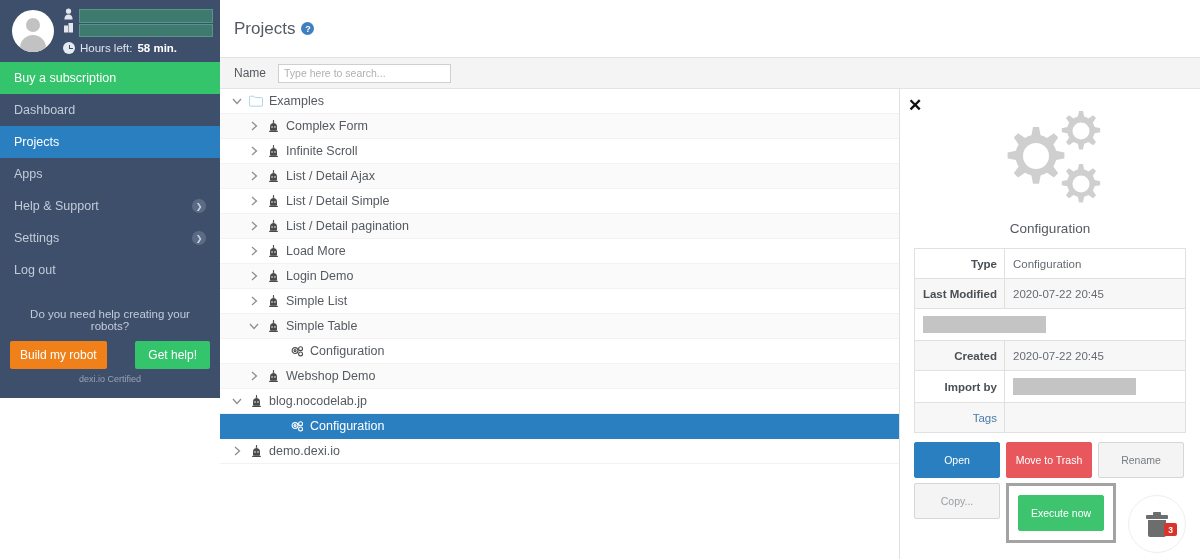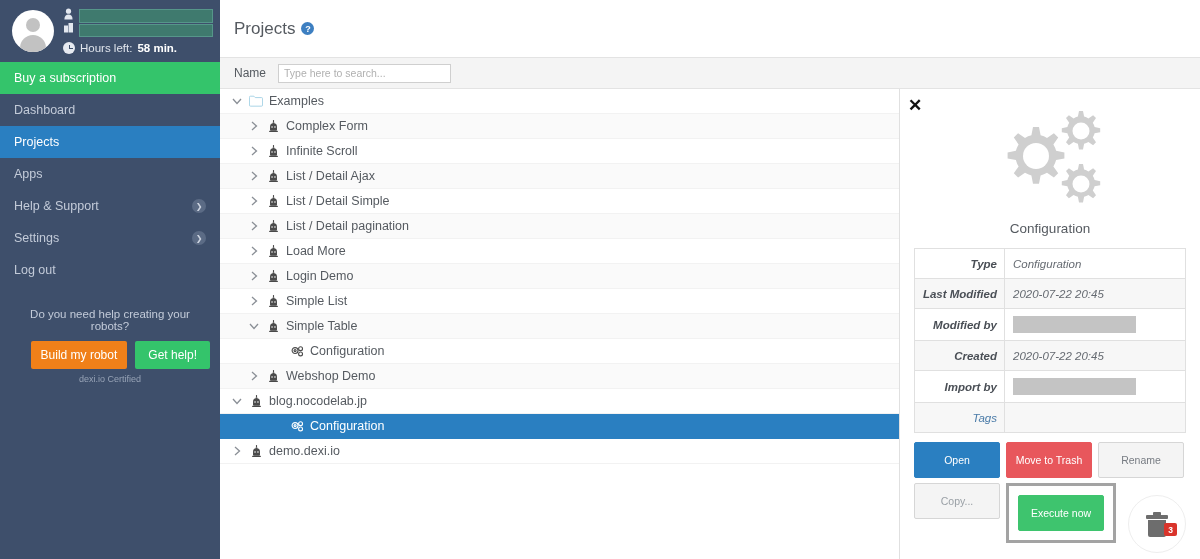--- a/index.html
+++ b/index.html
@@ -5,21 +5,21 @@
   * { box-sizing: border-box; margin: 0; padding: 0; }
   html, body {
     width: 1200px; height: 559px;
     font-family: "Liberation Sans", sans-serif;
     background: #ffffff; overflow: hidden;
   }
   .app { display: flex; width: 1200px; height: 559px; }
 
   
   .sidebar {
-    width: 220px; height: 559px; background: #3e4f6b;
+    width: 220px; height: 398px; background: #3e4f6b;
     position: relative; flex: 0 0 220px;
   }
   .user-block { display: flex; align-items: center; padding: 9px 10px 9px 12px; height: 62px; }
   .avatar {
     width: 42px; height: 42px; border-radius: 50%; background: #ffffff;
     flex: 0 0 42px; position: relative; overflow: hidden;
   }
   .avatar .head { position:absolute; width:14px; height:14px; border-radius:50%;
     background:#c2c2c2; left:14px; top:8px; }
   .avatar .body { position:absolute; width:26px; height:18px; border-radius:13px 13px 0 0;
@@ -40,21 +40,21 @@
     color: #c3cbd9; font-size: 12.5px; cursor: pointer; justify-content: space-between;
   }
   .nav-item.buy { background: #34c46b; color:#ffffff; height: 32px; font-size:12.5px;}
   .nav-item.active { background: #2a7fc1; color:#ffffff; }
   .nav-item .chev-circle {
     width:14px;height:14px;border-radius:50%;background:#5b6b85;color:#cfd6e2;
     font-size:8px;display:flex;align-items:center;justify-content:center;
   }
   .help-box { margin-top: 22px; text-align:center; padding: 0 10px; }
   .help-q { color:#c3cbd9; font-size:11.5px; margin-bottom:9px; }
-  .help-btns { display:flex; gap:8px; justify-content:flex-end; }
+  .help-btns { display:flex; gap:8px; justify-content:space-between; }
   .btn-orange { background:#f08019; color:#fff; font-size:12px; border:none;
     padding:7px 10px; border-radius:2px; cursor:pointer; font-family:inherit;}
   .btn-green  { background:#34c46b; color:#fff; font-size:12px; border:none;
     padding:7px 13px; border-radius:2px; cursor:pointer; font-family:inherit;}
   .certified { color:#97a3b6; font-size:9px; margin-top:5px; }
   .brand { position:absolute; bottom:14px; left:0; width:100%; display:flex;
     align-items:center; justify-content:center; gap:7px; }
   .brand-text { color:#ffffff; font-size:25px; font-weight:bold; letter-spacing:-0.5px;}
   .brand-mark { width:26px; height:22px; }
 
@@ -103,21 +103,21 @@
   .indent-0 { padding-left: 8px; }
   .indent-1 { padding-left: 25px; }
   .indent-2 { padding-left: 49px; }
 
   
   .detail { width:300px; flex:0 0 300px; background:#ffffff; position:relative; padding: 0; }
   .close-x { position:absolute; left:8px; top:8px; font-size:17px; color:#111;
     cursor:pointer; font-weight:bold; line-height:1;}
   .detail-hero { padding-top:18px; display:flex; flex-direction:column; align-items:center; }
   .hero-title { font-size:13.5px; color:#555a60; margin-top:8px; }
-  .meta-table { margin: 12px 14px 0 14px; border:1px solid #e0e0e0; border-bottom:none;font-style:italic; }
+  .meta-table { margin: 12px 14px 0 14px; border:1px solid #e0e0e0; border-bottom:none; }
   .meta-row { display:flex; border-bottom:1px solid #e0e0e0; min-height:30px; align-items:stretch;}
   .meta-row:nth-child(even) { background:#f7f7f7; }
   .meta-key {
     width: 90px; flex:0 0 90px; text-align:right; padding: 7px 7px 7px 5px;
     font-size:11.5px; color:#4a4f56; border-right:1px solid #e0e0e0; font-weight:bold;
     display:flex; align-items:center; justify-content:flex-end;
   }
   .meta-key.link { color:#4a7ba8; font-weight:normal; }
   .meta-val { flex:1; padding: 7px 8px; font-size:11.5px; color:#666b72; display:flex; align-items:center;}
   .redact-val { height:17px; background:#c4c4c4; width:123px; display:block; }
@@ -530,21 +530,20 @@
         <div class="meta-table" id="meta-table">
             <div class="meta-row">
               <div class="meta-key">Type</div>
               <div class="meta-val">Configuration</div>
             </div>
             <div class="meta-row">
               <div class="meta-key">Last Modified</div>
               <div class="meta-val">2020-07-22 20:45</div>
             </div>
             <div class="meta-row">
-              <div class="meta-key">Modified by</div>
               <div class="meta-val">
                 <span class="redact-val"></span>
               </div>
             </div>
             <div class="meta-row">
               <div class="meta-key">Created</div>
               <div class="meta-val">2020-07-22 20:45</div>
             </div>
             <div class="meta-row">
               <div class="meta-key">Import by</div>

